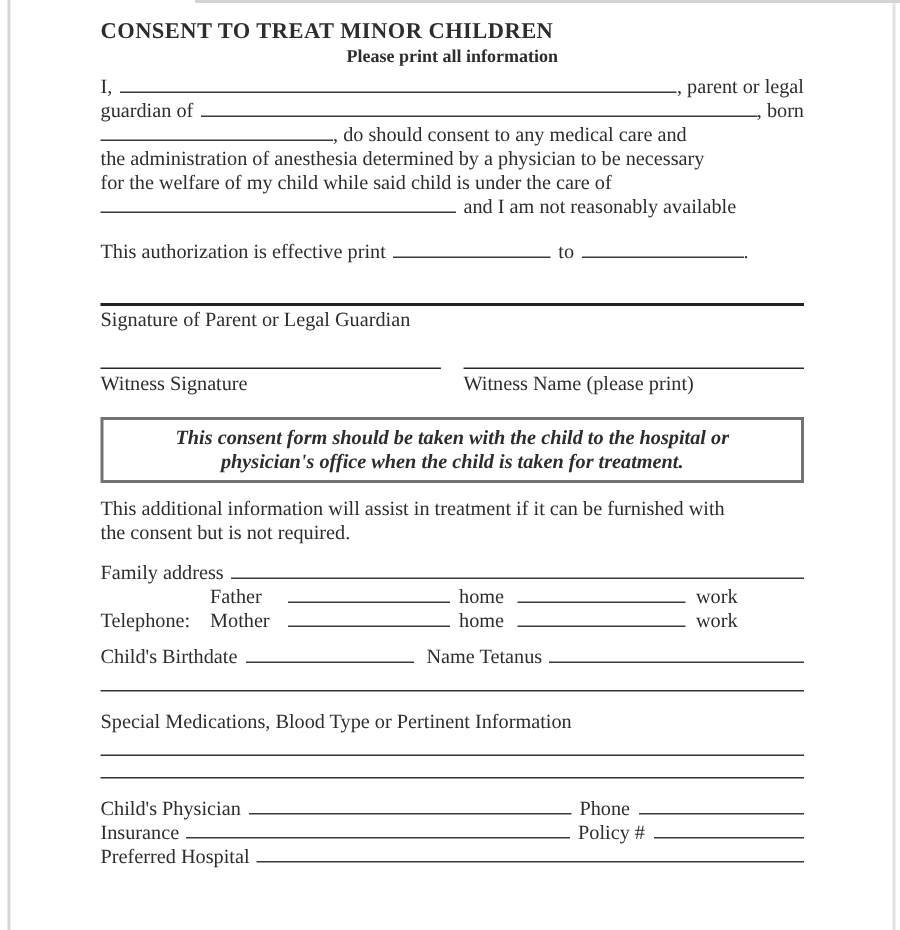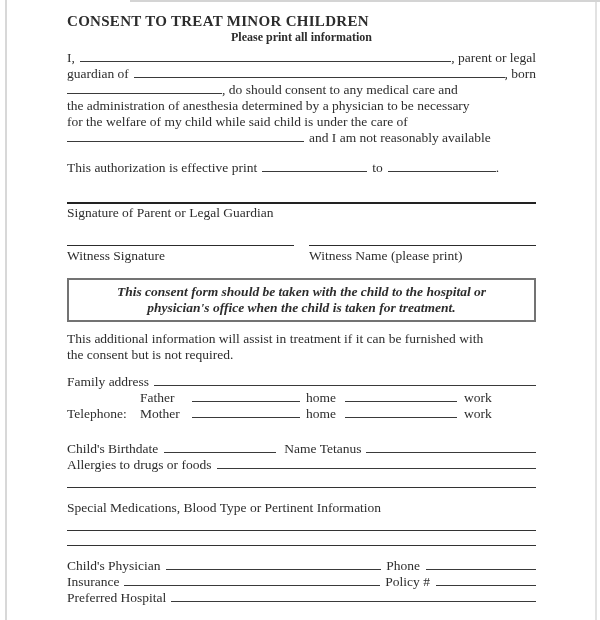--- a/index.html
+++ b/index.html
@@ -64,21 +64,21 @@
   .family-address { margin-top:11px; }
 
   .tel { display:flex; align-items:flex-end;font-family:Liberation Serif, serif; }
   .tel-label { width:73px; flex:0 0 auto; }
   .tel-rows  { flex:1 1 auto; }
   .tel-row   { display:flex; align-items:baseline; white-space:nowrap; }
   .tel-name  { min-width:48px; }
   .tel-b1 { width:108px; margin:0 6px 0 4px; }
   .tel-b2 { width:112px; margin:0 7px 0 9px; }
 
-  .birthdate-row { margin-top:19px; }
+  .birthdate-row { margin-top:8px; }
   .bd-blank { width:112px; margin:0 8px 0 6px; }
 
   .full-rule {
     height:15px;
     border-bottom:1.5px solid #333;
   }
   .special-label { margin-top:12px; }
   .special-rules { margin-top:0; }
 
   .phys-block { margin-top:12px; }
@@ -177,24 +177,20 @@
     </div>
   </div>
 
   <div class="body-txt birthdate-row line">
     <span>Child's Birthdate</span>
     <span class="blank bd-blank"></span>
     <span>Name Tetanus</span>
     <span class="blank grow ml"></span>
   </div>
 
-  <div class="body-txt line">
-    <span>Allergies to drugs or foods</span>
-    <span class="blank grow ml"></span>
-  </div>
   <div class="full-rule"></div>
 
   <div class="body-txt special-label">Special Medications, Blood Type or Pertinent Information</div>
   <div class="special-rules">
     <div class="full-rule"></div>
     <div class="full-rule"></div>
   </div>
 
   <div class="body-txt phys-block">
     <div class="line">

